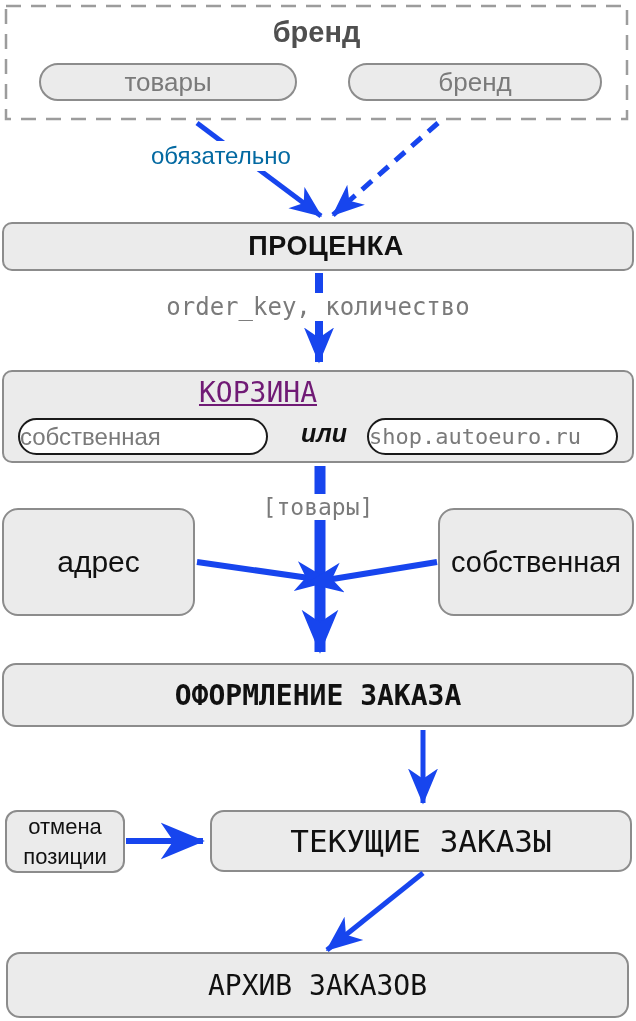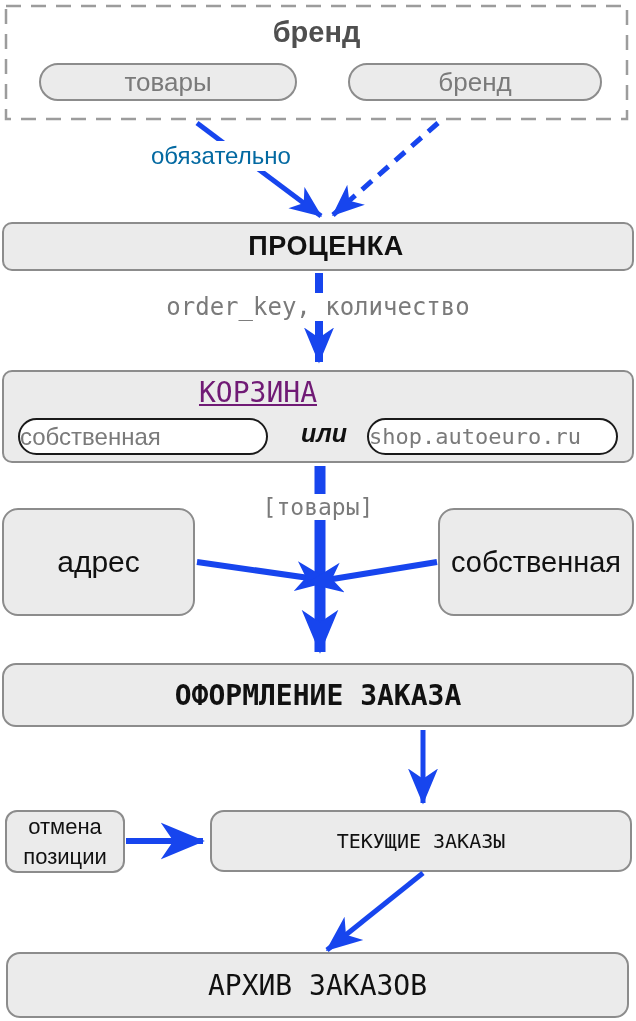--- a/index.html
+++ b/index.html
@@ -55,21 +55,21 @@
   .node-payer { left: 438px; top: 508px; width: 196px; height: 108px;
     border-radius: 16px; font-size: 29px; }
 
   .node-checkout { left: 2px; top: 663px; width: 632px; height: 64px;
     border-radius: 14px; font-size: 28px; font-weight: bold; }
 
   .node-cancel { left: 5px; top: 810px; width: 120px; height: 63px;
     border-radius: 12px; font-size: 22px; text-align: center; line-height: 1.32;
     flex-direction: column; }
   .node-current { left: 210px; top: 810px; width: 422px; height: 62px;
-    border-radius: 14px; font-size: 20px; }
+    border-radius: 14px; font-size: 31px; }
   .node-archive { left: 6px; top: 952px; width: 623px; height: 66px;
     border-radius: 14px; font-size: 28px; }
 
   
   .overlay { position: absolute; left: 0; top: 0; z-index: 5; pointer-events: none; }
 
   
   .edge-label { position: absolute; z-index: 6; background: #ffffff; }
   .label-required { left: 147px; top: 141px; padding: 1px 4px;
     font-size: 24px; color: #0369a1; }

